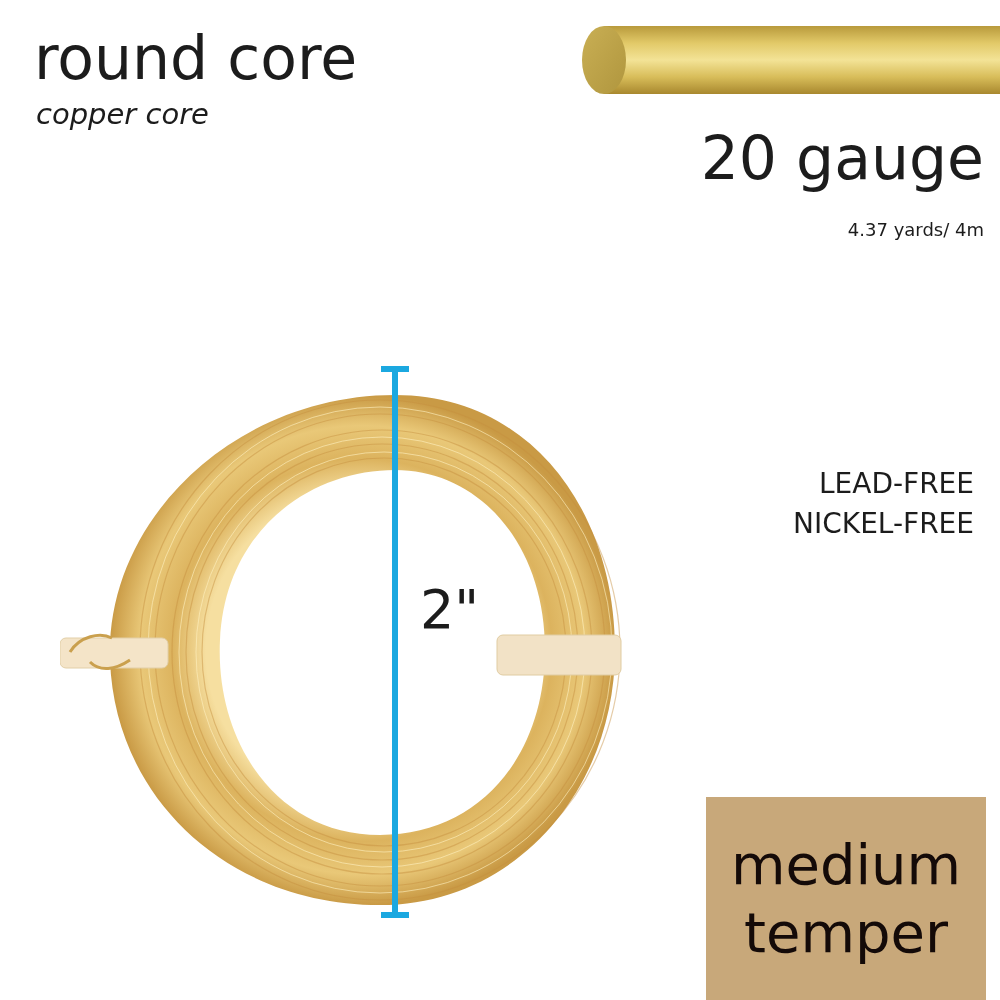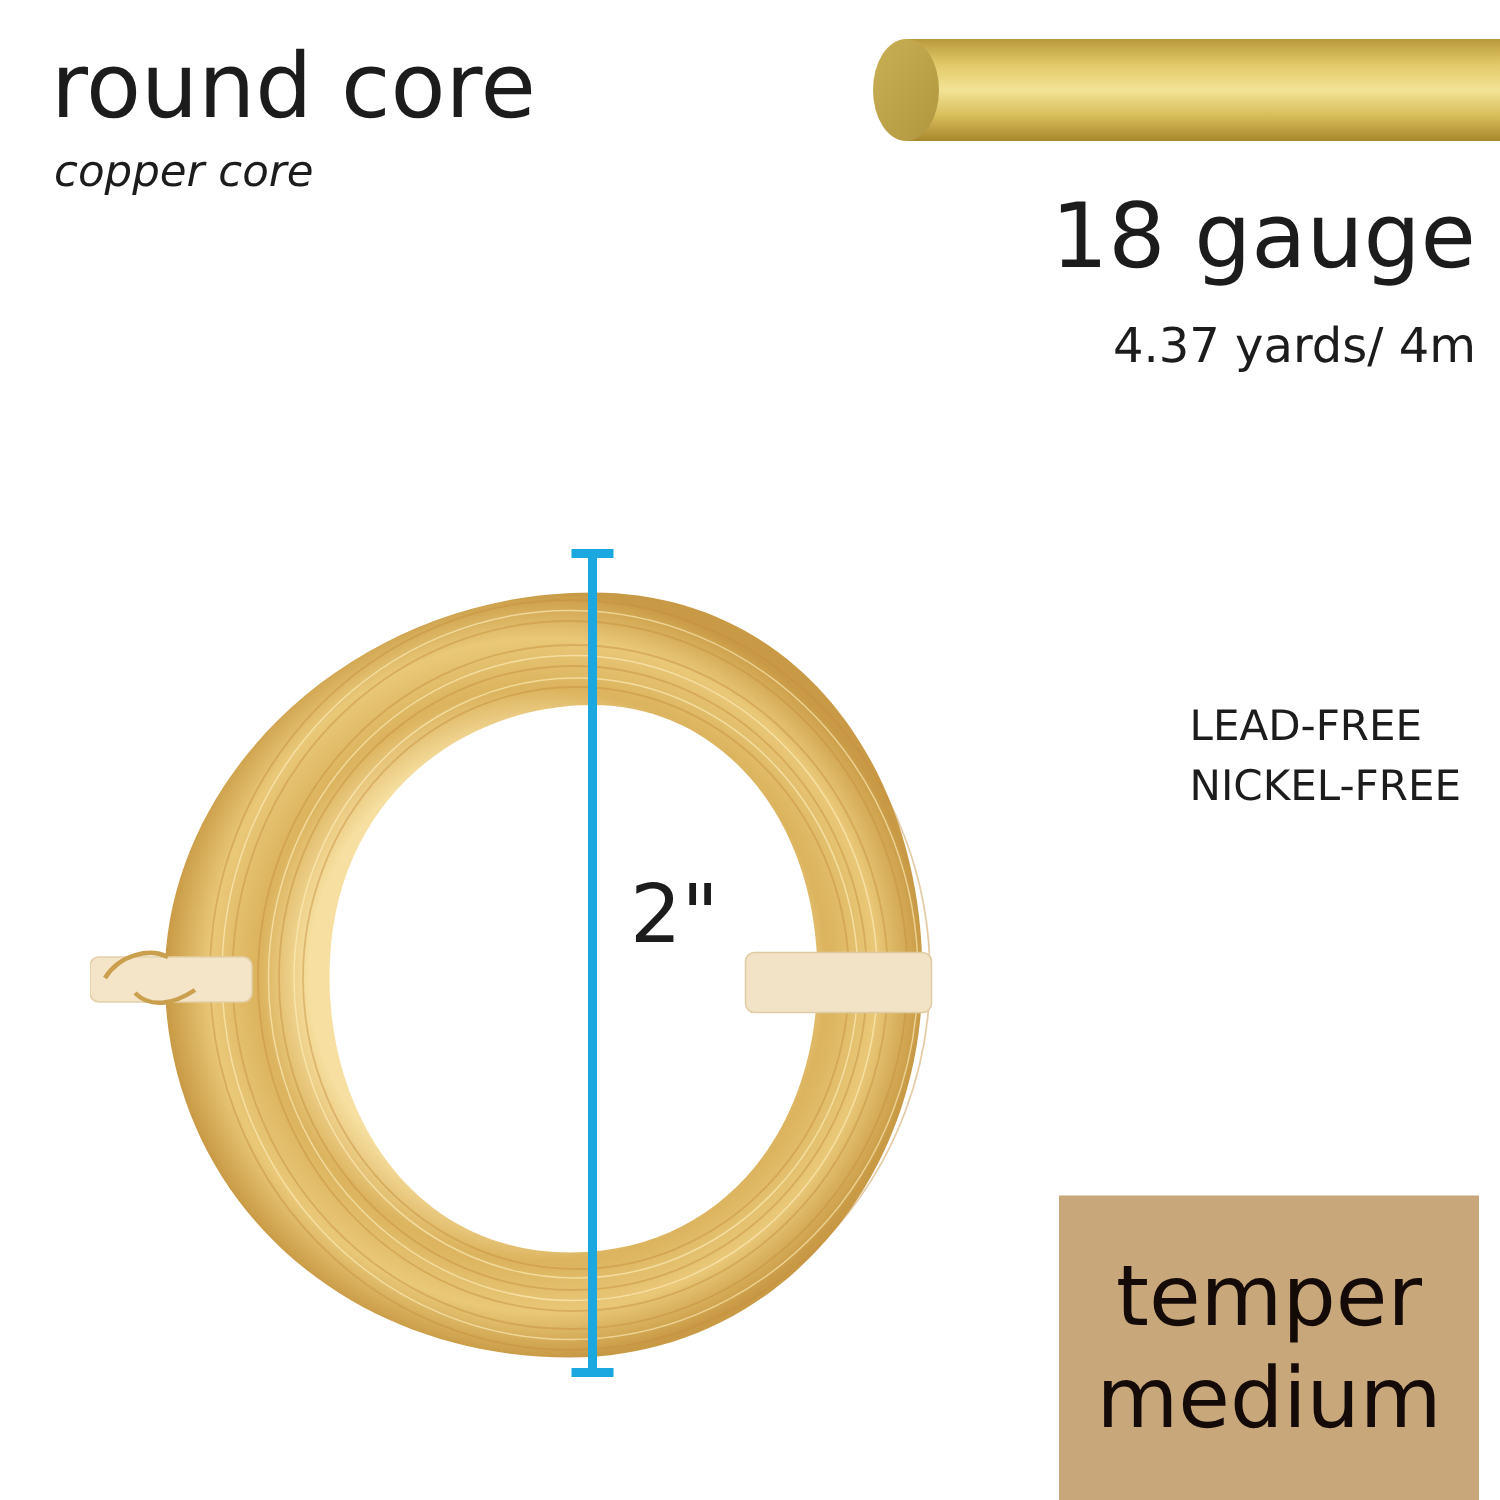--- a/index.html
+++ b/index.html
@@ -15,25 +15,25 @@
       letter-spacing: 0px; color: #1c1c1c;
     }
     .subtitle {
       left: 36px; top: 96px; font-size: 29px; line-height: 36px; color: #1c1c1c; font-style: italic;
     }
     .gauge {
       right: 16px; top: 120px; font-size: 60px; line-height: 76px; color: #1c1c1c;
       text-align: right;
     }
     .length {
-      right: 16px; top: 212px; font-size: 32px; line-height: 36px; color: #1c1c1c;
+      right: 16px; top: 212px; font-size: 18px; line-height: 36px; color: #1c1c1c;
       text-align: right;
     }
     .features {
-      right: 26px; top: 464px; font-size: 28px; line-height: 40px; color: #1c1c1c;
+      right: 26px; top: 464px; text-align: right; font-size: 28px; line-height: 40px; color: #1c1c1c;
     }
     .features div { display: block; }
     .rod { left: 582px; top: 26px; width: 418px; height: 68px; }
     .coil { left: 60px; top: 360px; width: 600px; height: 560px; }
     .measure { left: 378px; top: 366px; width: 36px; height: 552px; }
     .dim-label {
       left: 420px; top: 578px; font-size: 54px; line-height: 64px; color: #1c1c1c;
     }
     .temper-box {
       left: 706px; top: 797px; width: 280px; height: 203px;
@@ -61,21 +61,21 @@
     </linearGradient>
     <linearGradient id="capg" x1="0" y1="0" x2="1" y2="1">
       <stop offset="0" stop-color="#c9af54"></stop>
       <stop offset="1" stop-color="#b0963e"></stop>
     </linearGradient>
   </defs>
   <rect x="22" y="0" width="396" height="68" fill="url(#rodg)"></rect>
   <ellipse cx="22" cy="34" rx="22" ry="34" fill="url(#capg)"></ellipse>
 </svg>
 
-<div class="abs gauge">18 gauge</div>
+<div class="abs gauge">20 gauge</div>
 <div class="abs length">4.37 yards/ 4m</div>
 
 <div class="abs features">
   <div>LEAD-FREE</div>
   <div>NICKEL-FREE</div>
 </div>
 
 <svg class="abs coil" viewBox="0 0 600 560">
   <defs>
     <radialGradient id="coilg" cx="0.5" cy="0.5" r="0.5">
@@ -110,15 +110,15 @@
 
 <svg class="abs measure" viewBox="0 0 36 552">
   <rect x="3" y="0" width="28" height="6" fill="#1ba8e0"></rect>
   <rect x="14" y="0" width="6" height="552" fill="#1ba8e0"></rect>
   <rect x="3" y="546" width="28" height="6" fill="#1ba8e0"></rect>
 </svg>
 
 <div class="abs dim-label">2"</div>
 
 <div class="abs temper-box">
+  <span>medium</span>
   <span>temper</span>
-  <span>medium</span>
 </div>
 
 </body></html>

